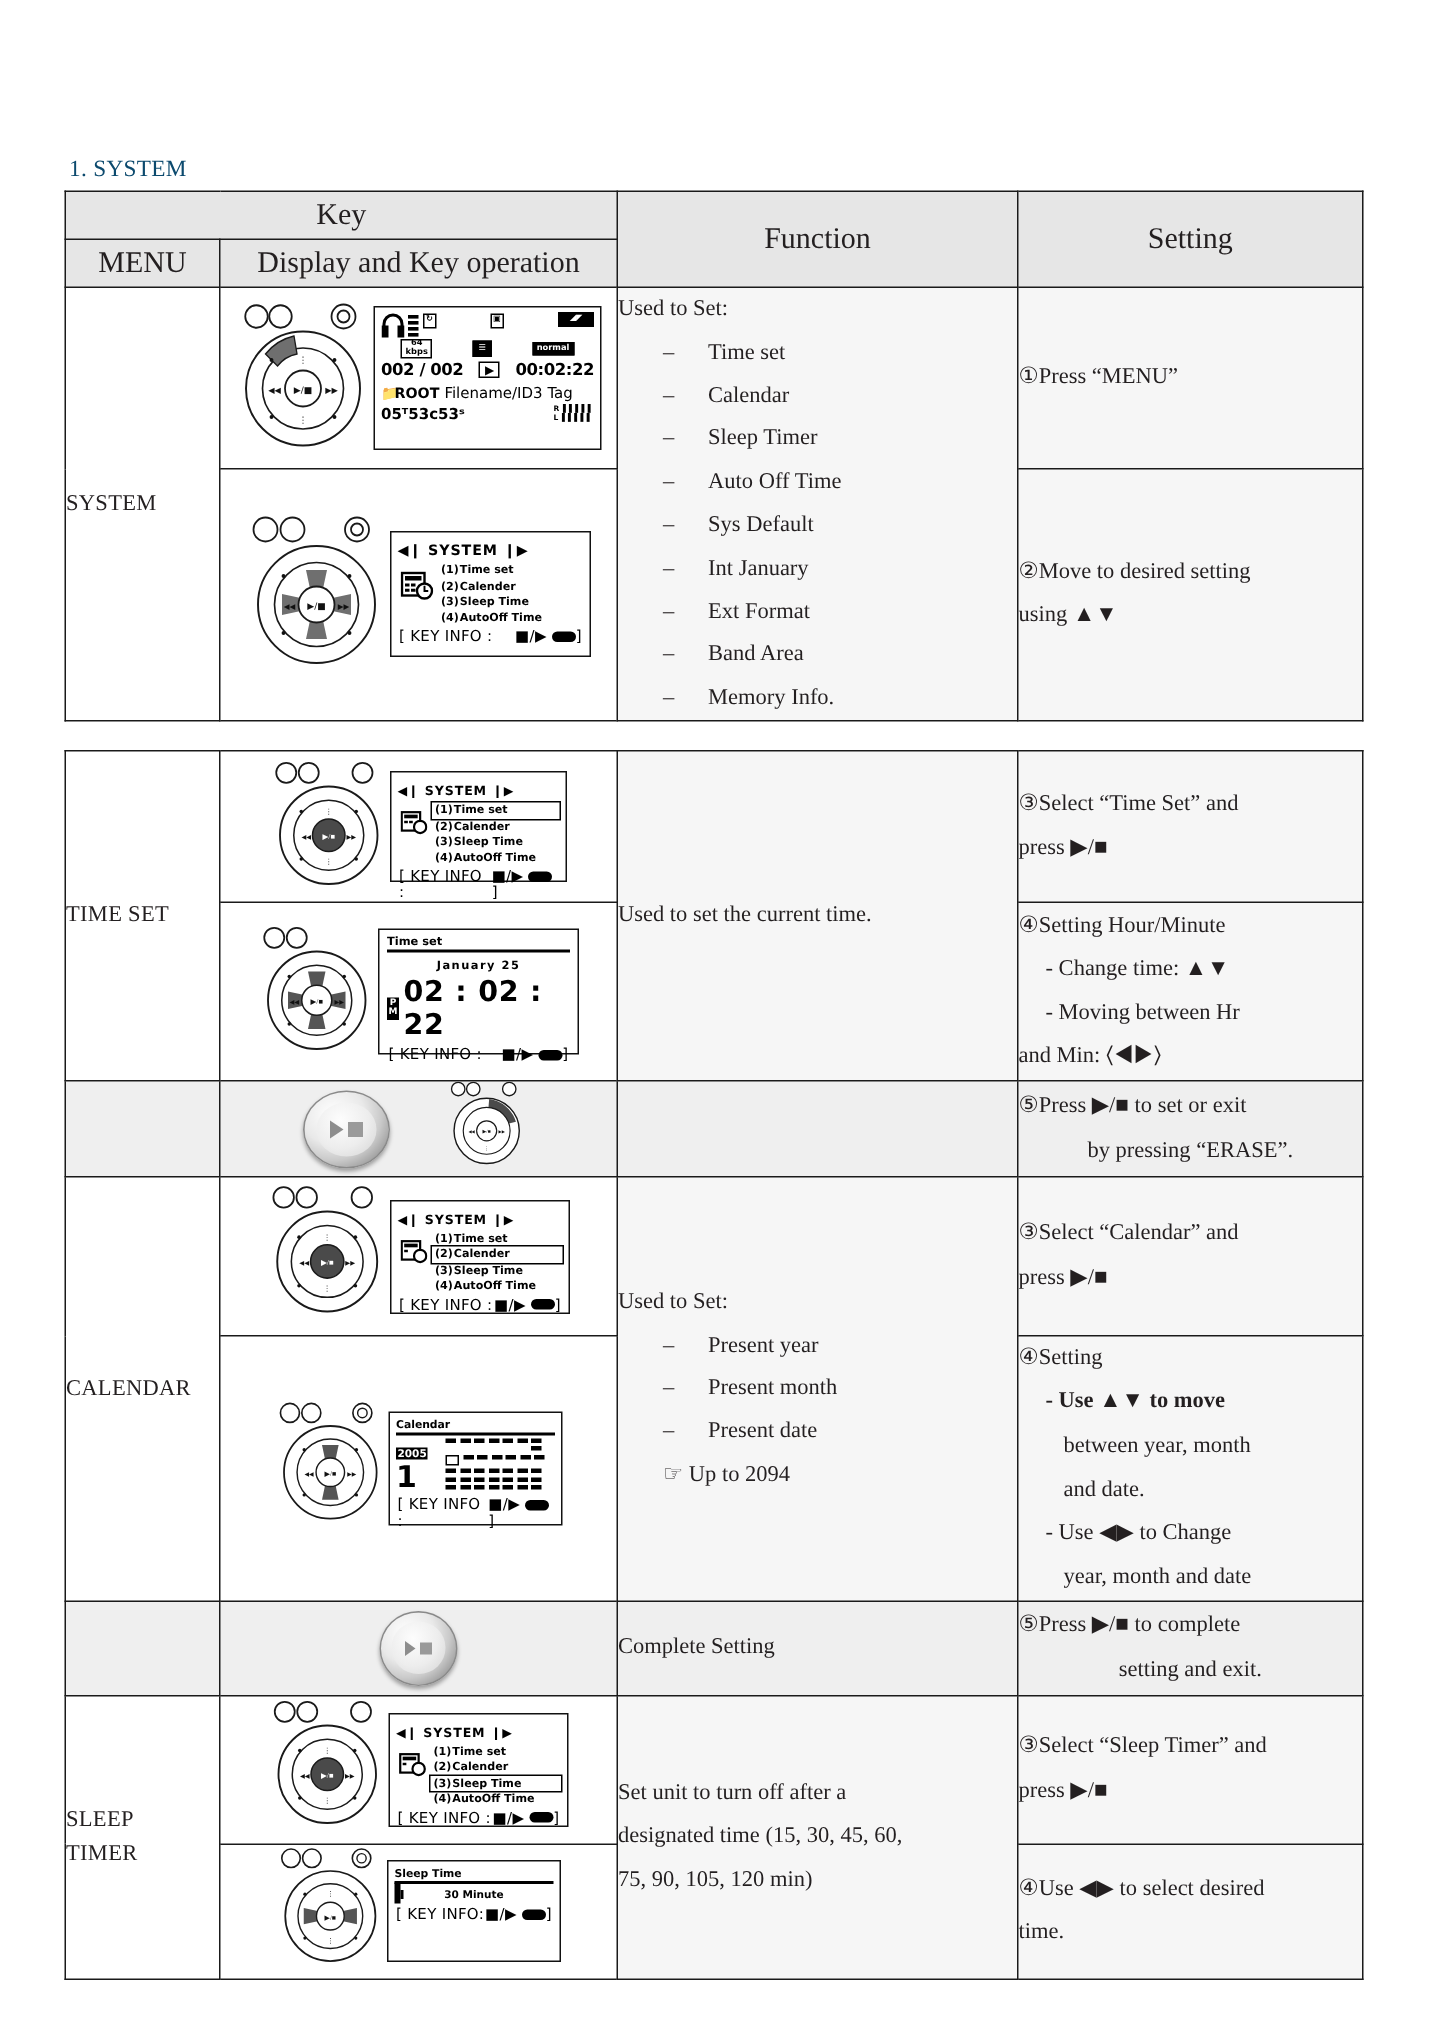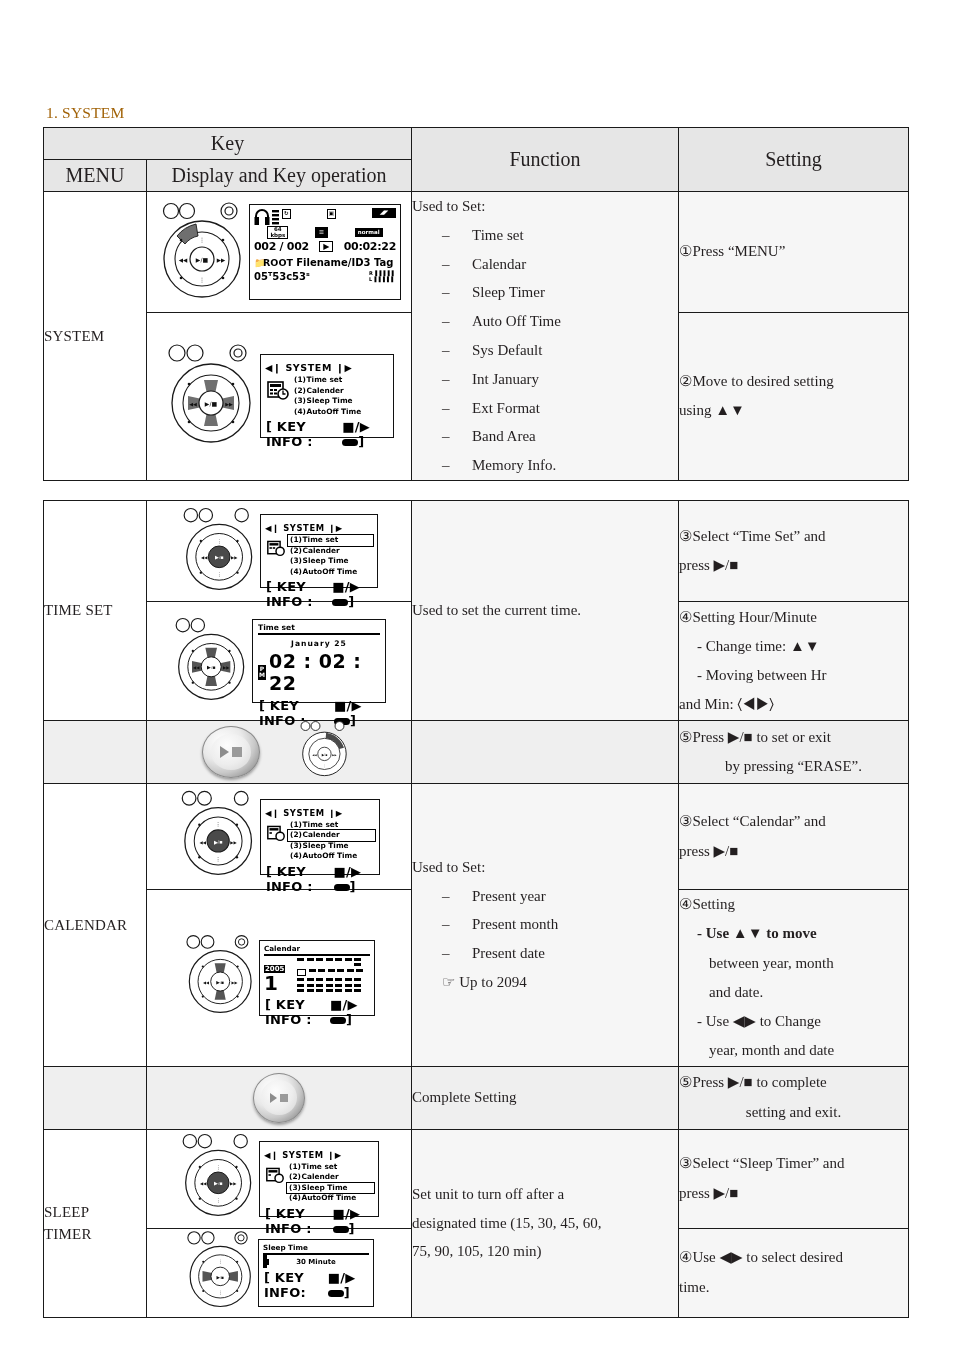--- a/index.html
+++ b/index.html
@@ -20,21 +20,21 @@
     left: 0; top: 0;
     width: 954px;
     height: 1350px;
   }
   .section-title {
     position: absolute;
     left: 46px;
     top: 104px;
     font-size: 15.5px;
     letter-spacing: 0.2px;
-    color: #a16207;
+    color: #0c4a6e;
   }
 
   
   table.manual {
     position: absolute;
     border-collapse: collapse;
     table-layout: fixed;
     font-size: 14.5px;
   }
   table.manual td, table.manual th {
@@ -153,22 +153,22 @@
   .lcd-menu ol li .num {
     display: inline-block;
     width: 10px;
     text-align: center;
   }
   .lcd-menu ol li.sel {
     outline: 1.2px solid #000;
     background: #fff;
   }
   .lcd-keyinfo {
-    font-size: 13px;
-    font-weight: bold;
+    font-size: 10px;
+    font-weight: normal;
     letter-spacing: 0.2px;
     margin-top: 2px;
     display: flex;
     justify-content: space-between;
     align-items: center;
     padding: 0 1px;
   }
   .pill {
     display: inline-block;
     width: 16px; height: 7px;
@@ -213,21 +213,21 @@
   .lcd-sleep .slider { position:relative; height:12px; margin-top:8px;}
   .lcd-sleep .track { position:absolute; left:4px; right:4px; top:4px; height:4px; border:1px solid #000; background:#fff;}
   .lcd-sleep .knob  { position:absolute; left:48%; top:-1px; width:4px; height:14px; background:#000;}
   .lcd-sleep .val   { text-align:center; font-size:7px; font-weight:bold; margin-top:3px;}
 
   
   .lcd-play { width: 152px; height: 96px; padding: 3px 4px; }
   .lcd-play .r1 { display:flex; align-items:flex-start; justify-content:space-between; height: 26px;}
   .lcd-play .r2 { display:flex; align-items:center; justify-content:space-between; font-size: 11px; font-weight:bold; letter-spacing:-0.3px; margin-top:1px;}
   .lcd-play .r3 { font-size: 9.5px; font-weight:bold; margin-top:1px;}
-  .lcd-play .r4 { font-size: 10px; font-weight:bold; text-align:center; margin-top:1px;}
+  .lcd-play .r4 { font-size: 10px; font-weight:normal; text-align:center; margin-top:1px;}
   .lcd-play .r5 { display:flex; align-items:center; justify-content:space-between; font-size: 10px; font-weight:bold; margin-top:2px;}
   .badge {
     display:inline-block; border:1.2px solid #000; font-size:5.5px; font-weight:bold;
     line-height:5.5px; padding:1px; text-align:center;
   }
   .inv { background:#000; color:#fff; }
   .bars { display:inline-block; }
   .bars i { display:block; font-style:normal; font-size:5px; letter-spacing:0.3px; line-height:5.5px;}
 
   

